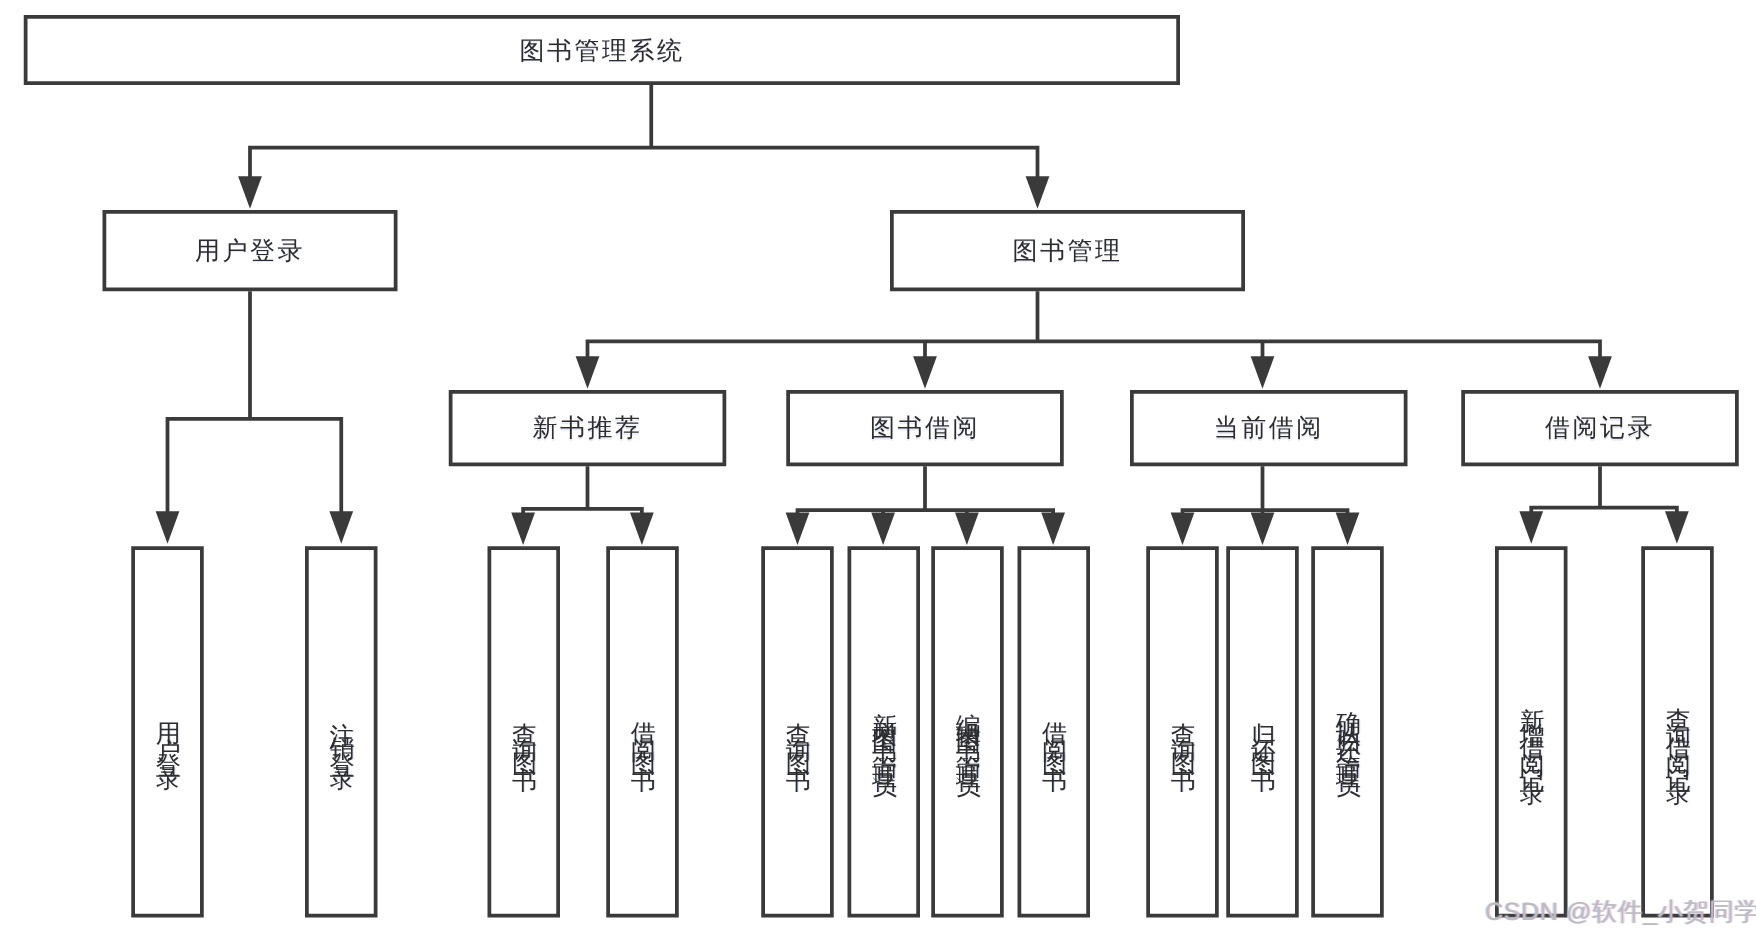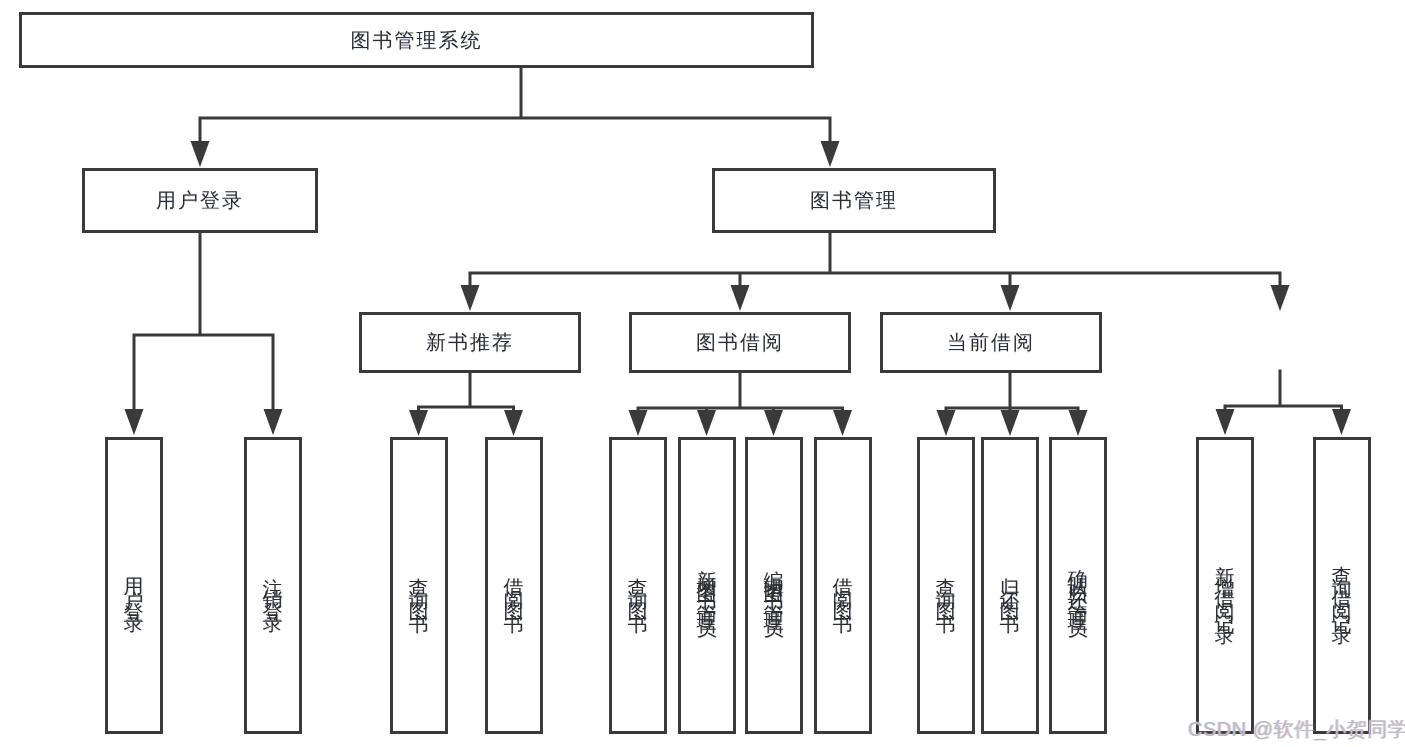--- a/index.html
+++ b/index.html
@@ -23,25 +23,25 @@
     display: flex; align-items: center; justify-content: center;
     color: var(--ink);
   }
   .hlabel {
     font-size: 20px;
     letter-spacing: 2px;
     white-space: nowrap;
     color: var(--ink);
     text-shadow: 0 1px 0 rgba(70,110,230,0.15);
   }
-  .box.lvl1 { left: 19px;  top: 12px;  width: 795px; height: 56px; }
+  .box.lvl1 { left: 19px;  top: 12px;  width: 925px; height: 56px; }
   .box.lvl2a { left: 82px;  top: 168px; width: 236px; height: 65px; }
   .box.lvl2b { left: 712px; top: 168px; width: 284px; height: 65px; }
   .box.lvl3 { top: 312px; width: 222px; height: 61px; }
-  .l3-0 { left: 359px; } .l3-1 { left: 629px; } .l3-2 { left: 880px; } .l3-3 { left: 1169px; }
+  .l3-0 { left: 359px; } .l3-1 { left: 629px; } .l3-2 { left: 904px; } .l3-3 { left: 1169px; }
   .box.leaf { top: 437px; width: 58px; height: 297px; }
   .vlabel {
     writing-mode: vertical-rl;
     text-orientation: mixed;
     font-size: 20px;
     letter-spacing: 12px;
     line-height: 1;
     color: var(--ink);
     text-shadow: 1px 0 0 rgba(70,110,230,0.15);
   }
@@ -119,20 +119,23 @@
 
   <div class="box lvl3 l3-0">
     <span class="hlabel">新书推荐</span>
   </div>
   <div class="box lvl3 l3-1">
     <span class="hlabel">图书借阅</span>
   </div>
   <div class="box lvl3 l3-2">
     <span class="hlabel">当前借阅</span>
   </div>
+  <div class="box lvl3 l3-3">
+    <span class="hlabel">借阅记录</span>
+  </div>
 
   <div class="box leaf lf-0">
     <span class="vlabel">用户登录</span>
   </div>
   <div class="box leaf lf-1">
     <span class="vlabel">注销登录</span>
   </div>
   <div class="box leaf lf-2">
     <span class="vlabel">查询图书</span>
   </div>

